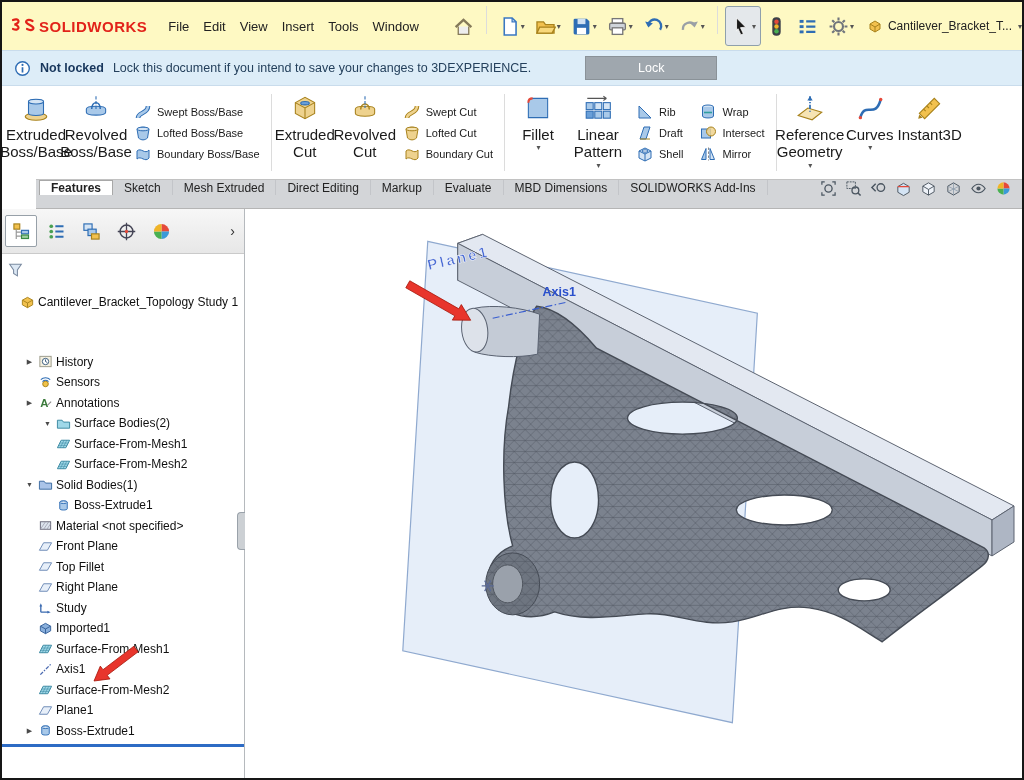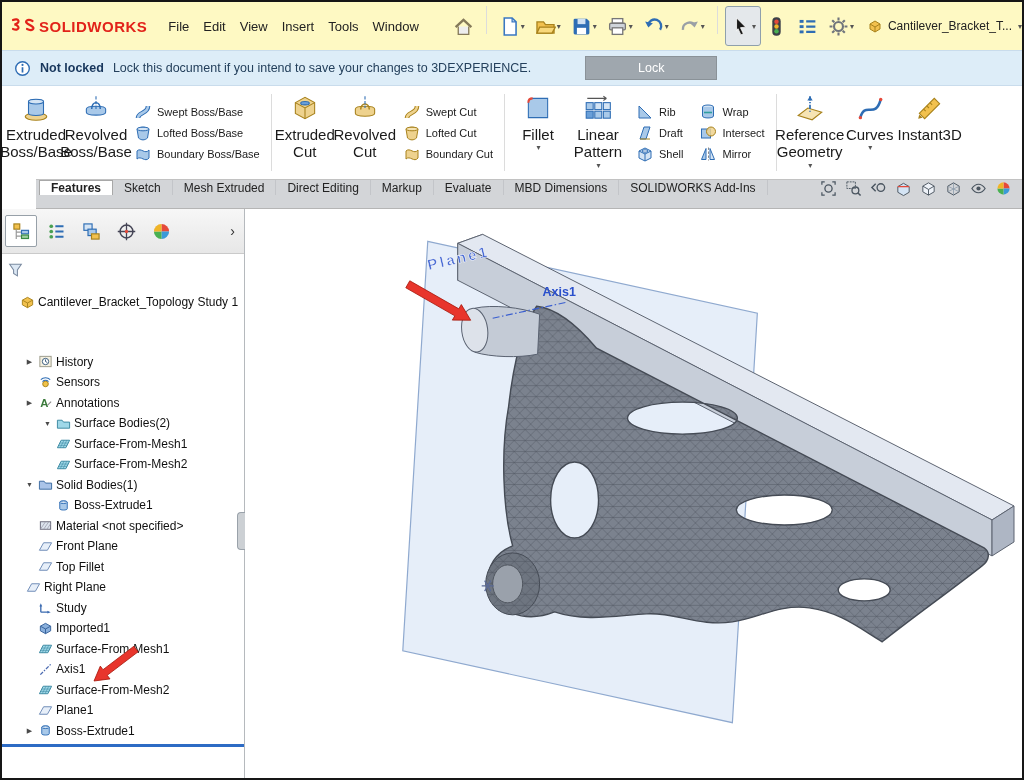--- a/index.html
+++ b/index.html
@@ -727,21 +727,21 @@
           </div>
           <div class="trow" style="padding-left: 22px;">
             <span class="expander"></span>
             <span class="icon ticon">
               <svg viewBox="0 0 16 16">
                 <path d="M1.5 12l4.5-8h8.5L10 12z" fill="#e4edf8" fill-opacity=".9" stroke="#6a88b4"></path>
               </svg>
             </span>
             <span class="tlabel">Top Fillet</span>
           </div>
-          <div class="trow" style="padding-left: 10px;">
+          <div class="trow" style="padding-left: 22px;">
             <span class="expander"></span>
             <span class="icon ticon">
               <svg viewBox="0 0 16 16">
                 <path d="M1.5 12l4.5-8h8.5L10 12z" fill="#e4edf8" fill-opacity=".9" stroke="#6a88b4"></path>
               </svg>
             </span>
             <span class="tlabel">Right Plane</span>
           </div>
           <div class="trow" style="padding-left: 22px;">
             <span class="expander"></span>

